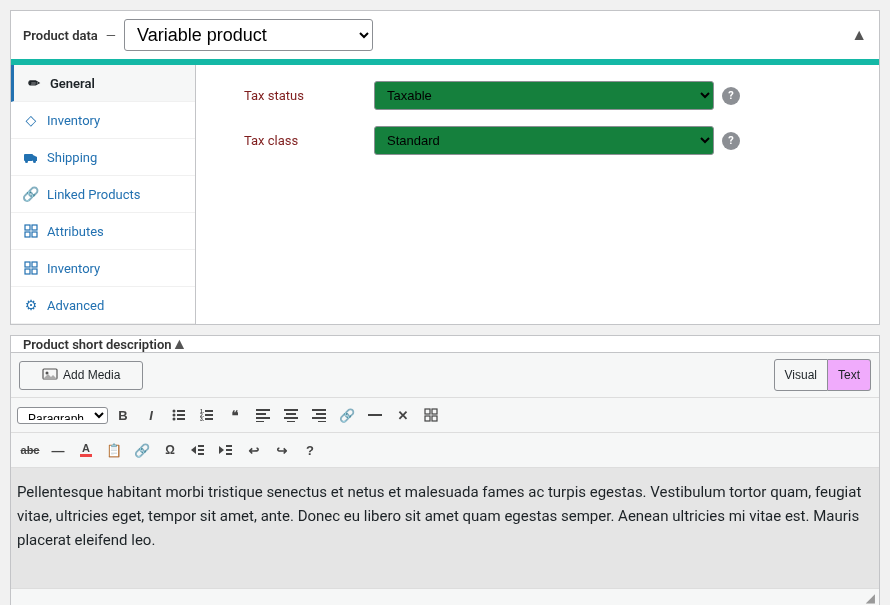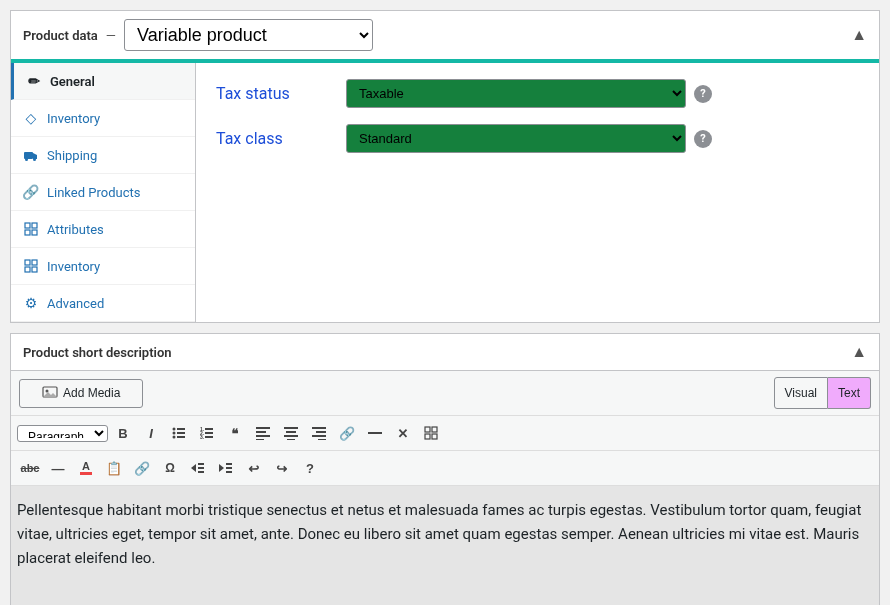--- a/index.html
+++ b/index.html
@@ -16,21 +16,21 @@
       border: 1px solid #c3c4c7;
       margin-bottom: 10px;
     }
 
     .panel-header {
       display: flex;
       align-items: center;
       justify-content: space-between;
       padding: 8px 12px;
       background: #fff;
-      border-bottom: 4px solid #14b8a6;
+      border-bottom: 6px solid #14b8a6;
       min-height: 40px;
     }
 
     .panel-header-left {
       display: flex;
       align-items: center;
       gap: 8px;
     }
 
     .panel-title {
@@ -106,23 +106,24 @@
     }
 
     .form-row {
       display: flex;
       align-items: center;
       margin-bottom: 16px;
     }
 
     .form-label {
       width: 130px;
-      font-size: 16px;
-      color: #1d4ed8;
+      font-size: 13px;
+      color: #7f1d1d;
       flex-shrink: 0;
+      margin-left: 28px;
     }
 
     .form-control-wrap {
       display: flex;
       align-items: center;
       gap: 8px;
       flex: 1;
     }
 
     .form-select {
@@ -148,22 +149,21 @@
       font-size: 11px;
       font-weight: bold;
       cursor: pointer;
       flex-shrink: 0;
     }
 
     
     .desc-header {
       display: flex;
       align-items: center;
-      justify-content: space-between;
-      padding: 10px 12px;
+      padding: 0 12px;
       background: #fff;
       border-bottom: 1px solid #c3c4c7;
     }
 
     .desc-title {
       font-weight: 600;
       font-size: 13px;
     }
 
     .toolbar-row {

